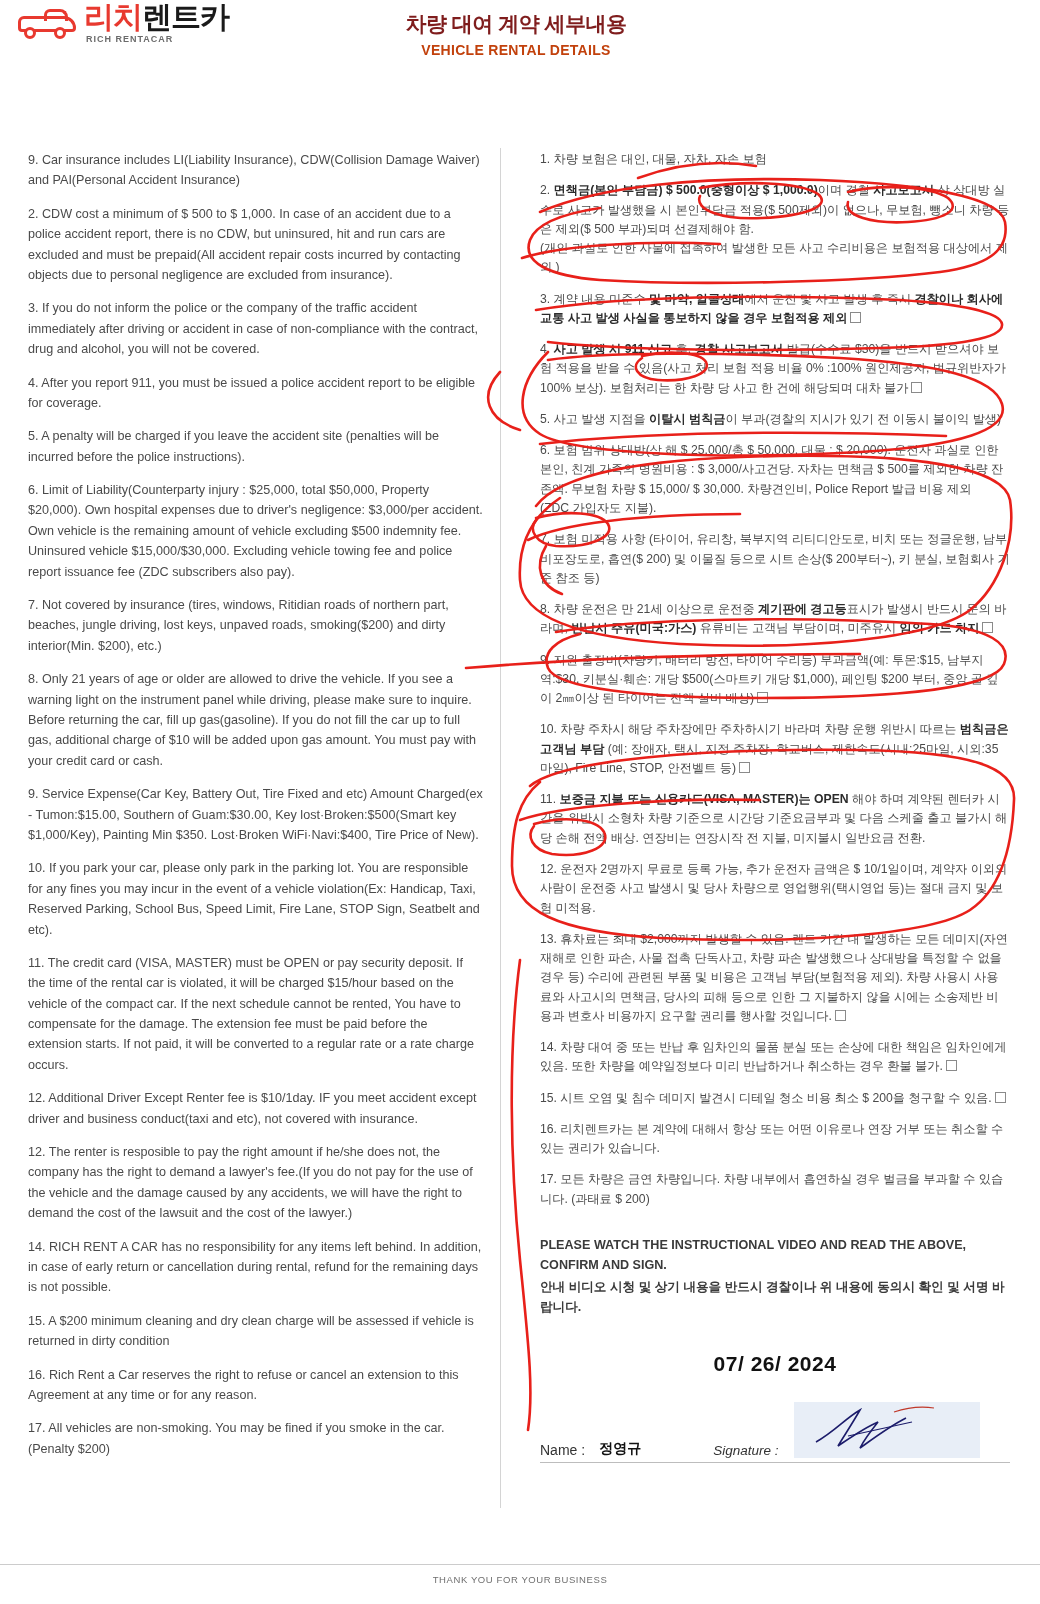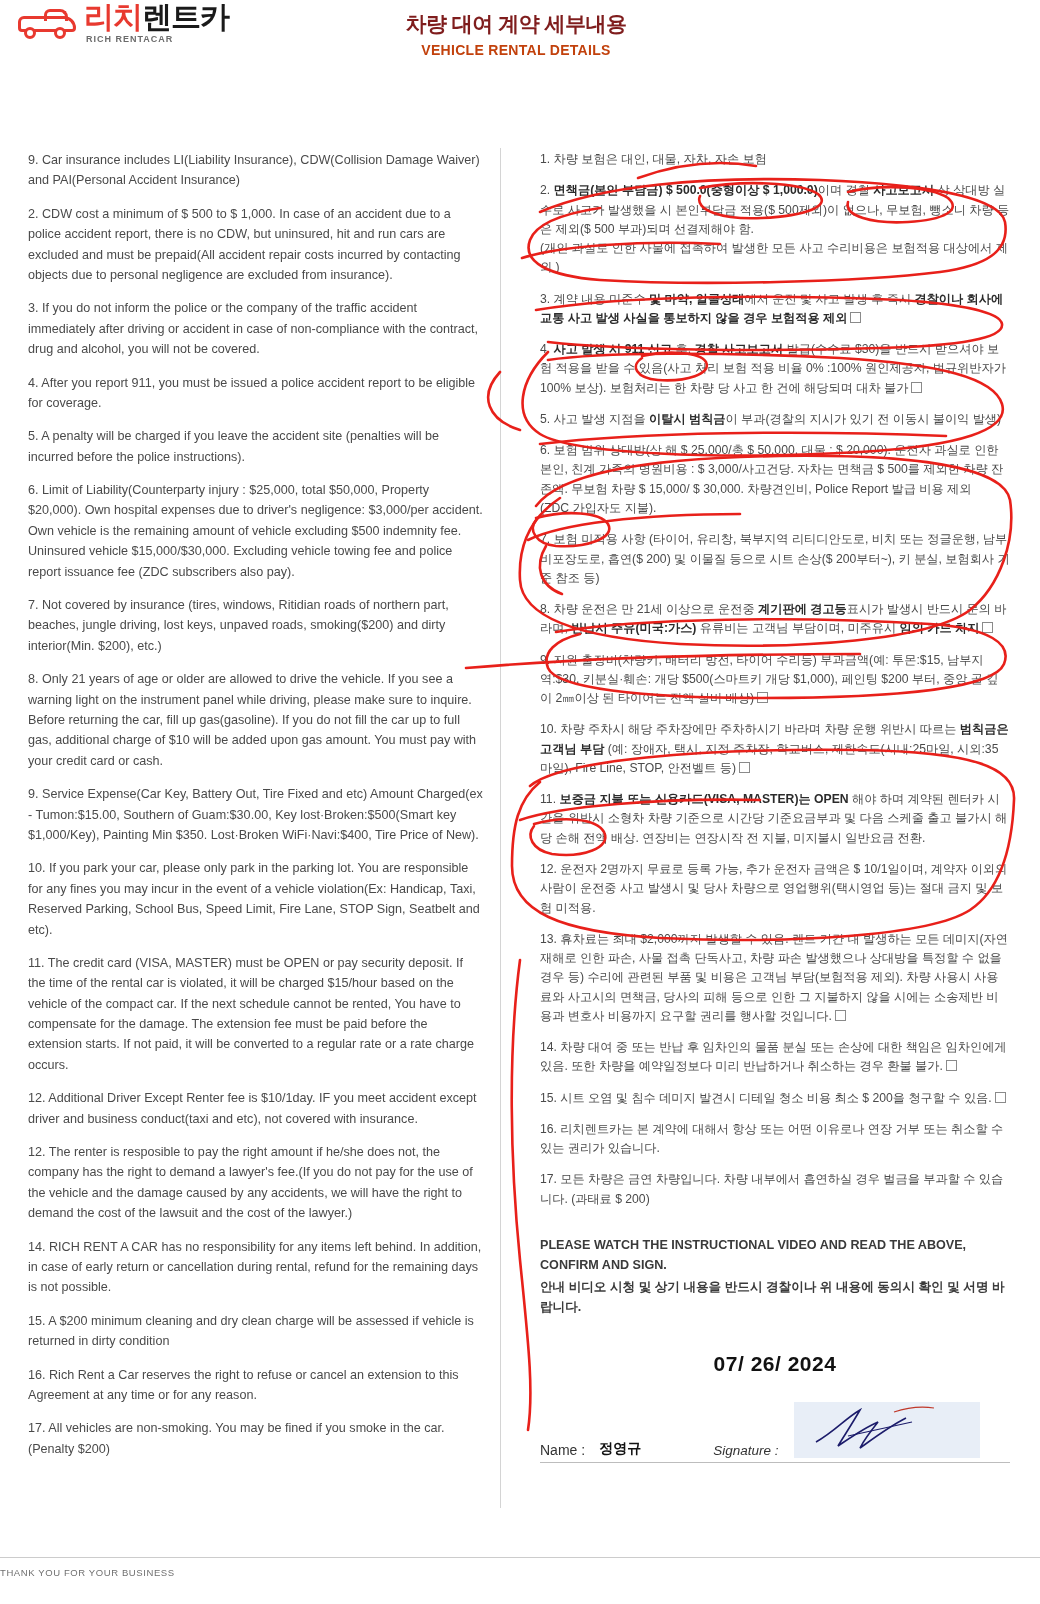--- a/index.html
+++ b/index.html
@@ -100,22 +100,22 @@
   .sign-label { font-size:13.5px; color:#333; margin-left:62px;font-style:italic; }
   .sign-box {
     width:186px; height:56px; background:#e8eef7; position:relative; margin-left:6px;
   }
   .sign-box svg { position:absolute; left:0; top:0; }
 
   
   .footer {
     position:absolute; bottom:0; left:0; width:1040px;
     border-top:1px solid #cccccc;
-    text-align:left; font-size:9.5px; color:#6f6f6f;
-    padding-top:9px; height:47px; letter-spacing:0.6px;
+    text-align:center; font-size:9.5px; color:#6f6f6f;
+    padding-top:9px; height:40px; letter-spacing:0.6px;
   }
 
   
   .annots {
     position:absolute; left:0; top:0; width:1040px; height:1604px;
     pointer-events:none;
   }
 </style>
 </head>
 <body>

